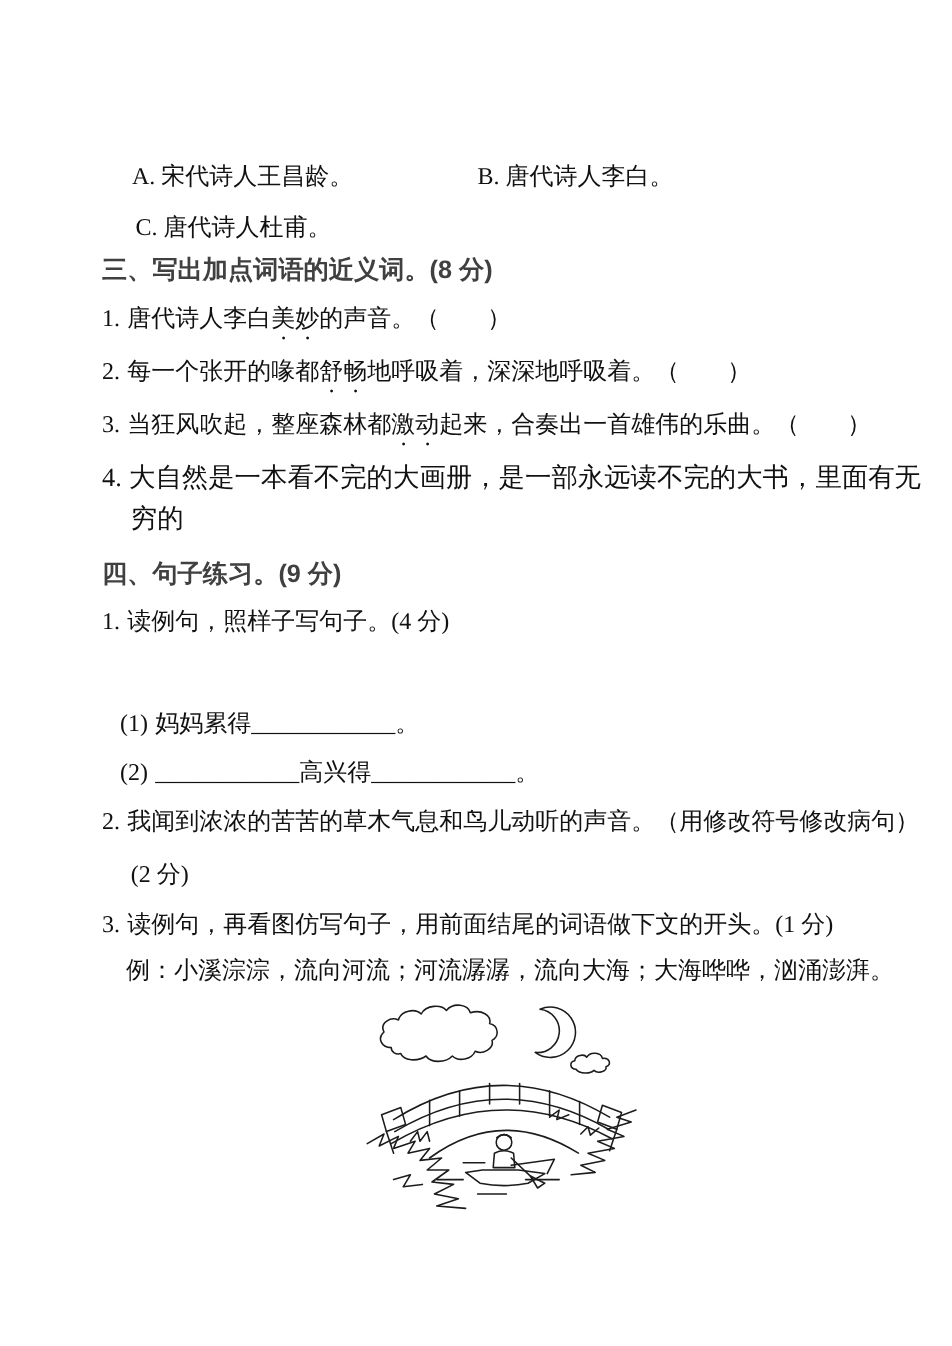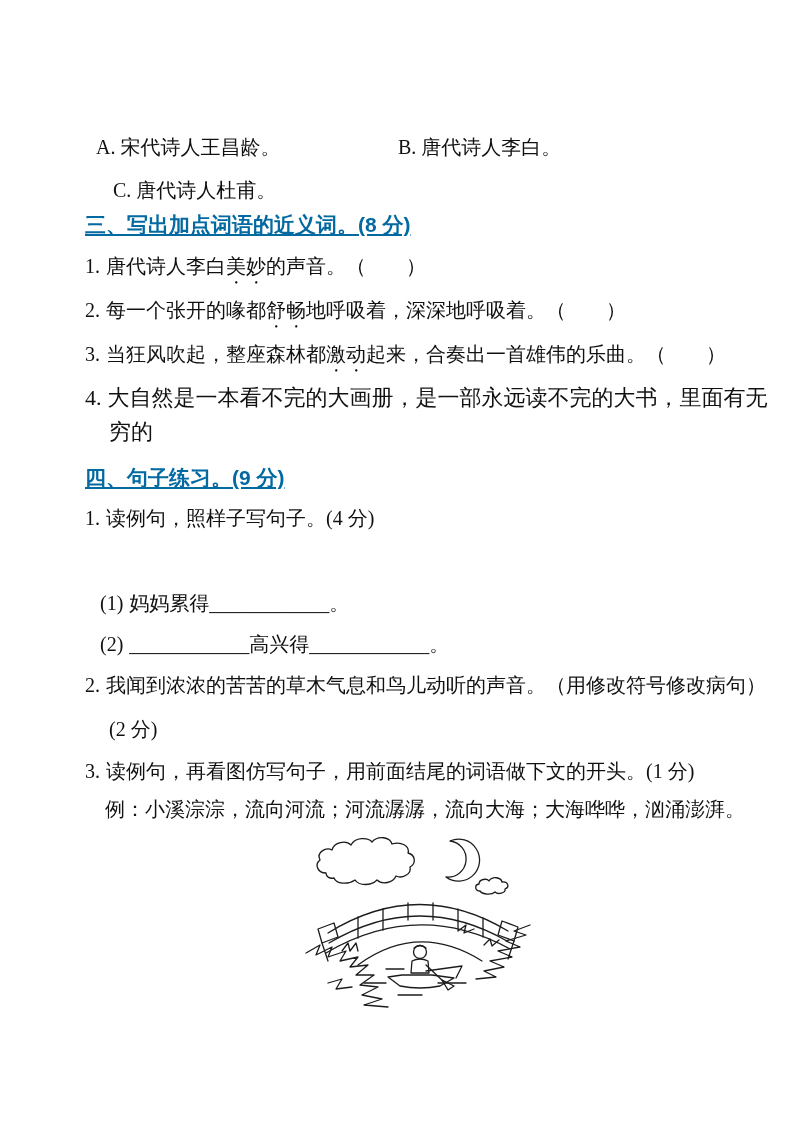--- a/index.html
+++ b/index.html
@@ -4,21 +4,21 @@
 <style>
   html,body{margin:0;padding:0;background:#ffffff;}
   .page{
     position:relative;width:793px;height:1122px;background:#ffffff;
     font-family:"Liberation Serif","DejaVu Serif",serif;
     color:#111;overflow:hidden;
   }
   .line{position:absolute;font-size:20px;line-height:26px;white-space:nowrap;}
   .heading{
     position:absolute;font-size:21px;font-weight:700;white-space:nowrap;
-    font-family:"Liberation Sans","DejaVu Sans",sans-serif;color:#0369a1;text-decoration:underline;
+    font-family:"Liberation Sans","DejaVu Sans",sans-serif;color:#404040;
   }
   .num{margin-right:6px;}
   .dotted{
     -webkit-text-emphasis:filled dot;text-emphasis:filled dot;
     -webkit-text-emphasis-position:under right;text-emphasis-position:under right;
   }
   .wrapitem{
     position:absolute;font-size:22px;line-height:34px;
     width:668px;padding-left:24px;text-indent:-24px;white-space:normal;
   }
@@ -28,21 +28,21 @@
   .illus svg{display:block;}
   .illus path,.illus line,.illus circle,.illus polyline{
     fill:none;stroke:#1c1c1c;stroke-width:1.3;stroke-linecap:round;stroke-linejoin:round;
   }
 </style>
 </head>
 <body>
 
 <div class="page">
 
-  <span class="line" style="left:96px;top:134px">A. 宋代诗人王昌龄。</span>
+  <span class="line" style="left:110px;top:134px">A. 宋代诗人王昌龄。</span>
   <span class="line" style="left:398px;top:134px">B. 唐代诗人李白。</span>
   <span class="line" style="left:113px;top:177px">C. 唐代诗人杜甫。</span>
 
   <div class="heading" style="left:85px;top:211px">三、写出加点词语的近义词。(8 分)</div>
 
   <div class="line" style="left:85px;top:253px">
     <span class="num">1.</span><span>唐代诗人李白</span><span class="dotted">美妙</span><span>的声音。</span><span>（　　）</span>
   </div>
 
   <div class="line" style="left:85px;top:297px">

